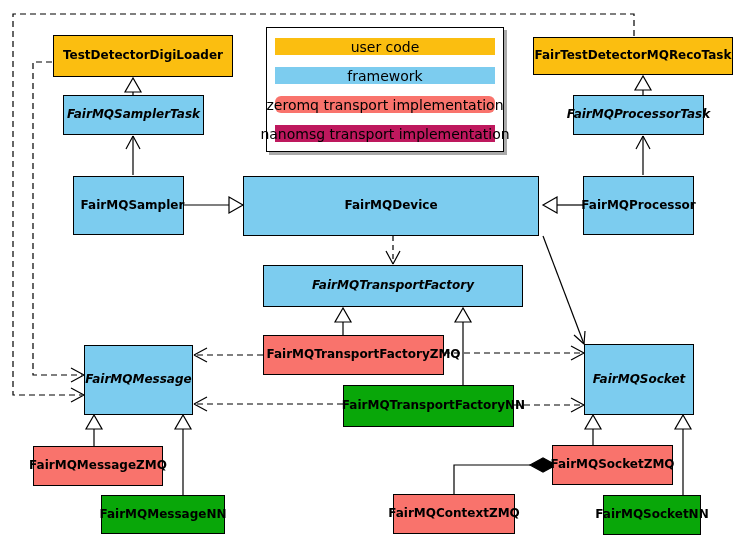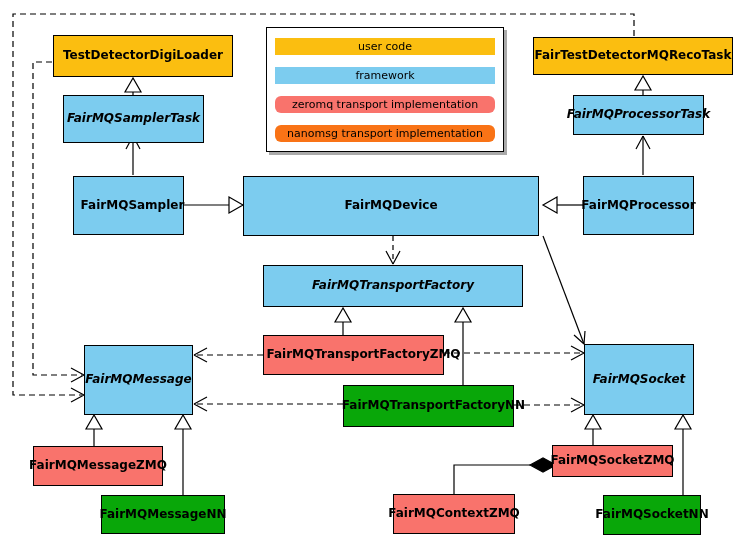--- a/index.html
+++ b/index.html
@@ -16,21 +16,21 @@
   .node.abstract{font-style:italic;}
   #legend{
     position:absolute;left:266px;top:27px;width:238px;height:125px;
     box-sizing:border-box;border:1px solid #000;background:#fff;
     box-shadow:3px 3px 0 0 #aaaaaa;
     padding:10px 8px 0 8px;
   }
   .legend-row{
     height:17px;margin-bottom:12px;
     display:flex;align-items:center;justify-content:center;
-    font-size:11px;font-weight:normal;color:#000;white-space:nowrap;
+    font-size:14px;font-weight:normal;color:#000;white-space:nowrap;
   }
 </style>
 </head>
 <body>
 
 <div id="stage">
 
   <svg id="wires" viewBox="0 0 748 549" xmlns="http://www.w3.org/2000/svg" fill="none" stroke="#000" stroke-width="1.2">
 
     <g>
@@ -136,28 +136,28 @@
     <g>
       <polyline points="530,465 454,465 454,494"></polyline>
       <polygon points="530,465 543,458 556,465 543,472" fill="#000"></polygon>
     </g>
   </svg>
 
   <div id="legend">
     <div class="legend-row" style="background-color: rgb(251, 190, 16);">user code</div>
     <div class="legend-row" style="background-color: rgb(124, 204, 239);">framework</div>
     <div class="legend-row" style="background-color: rgb(249, 115, 108); border-radius: 6px;">zeromq transport implementation</div>
-    <div class="legend-row" style="background-color: #f97316; border-radius: 6px;">nanomsg transport implementation</div>
+    <div class="legend-row" style="background-color: #be185d;">nanomsg transport implementation</div>
   </div>
 
   <div class="node" style="left: 53px; top: 35px; width: 180px; height: 42px; background-color: rgb(251, 190, 16);">TestDetectorDigiLoader</div>
 
   <div class="node" style="left: 533px; top: 37px; width: 200px; height: 38px; background-color: rgb(251, 190, 16);">FairTestDetectorMQRecoTask</div>
 
-  <div class="node abstract" style="left: 63px; top: 95px; width: 141px; height: 48px; background-color: rgb(124, 204, 239);">FairMQSamplerTask</div>
+  <div class="node abstract" style="left: 63px; top: 95px; width: 141px; height: 40px; background-color: rgb(124, 204, 239);">FairMQSamplerTask</div>
 
   <div class="node abstract" style="left: 573px; top: 95px; width: 131px; height: 40px; background-color: rgb(124, 204, 239);">FairMQProcessorTask</div>
 
   <div class="node" style="left: 73px; top: 176px; width: 111px; height: 59px; background-color: rgb(124, 204, 239); padding-left: 8px;">FairMQSampler</div>
 
   <div class="node" style="left: 243px; top: 176px; width: 296px; height: 60px; background-color: rgb(124, 204, 239);">FairMQDevice</div>
 
   <div class="node" style="left: 583px; top: 176px; width: 111px; height: 59px; background-color: rgb(124, 204, 239);">FairMQProcessor</div>
 
   <div class="node abstract" style="left: 263px; top: 265px; width: 260px; height: 42px; background-color: rgb(124, 204, 239);">FairMQTransportFactory</div>
@@ -167,19 +167,19 @@
   <div class="node" style="left: 343px; top: 385px; width: 171px; height: 42px; background-color: rgb(9, 167, 9); padding-left: 10px;">FairMQTransportFactoryNN</div>
 
   <div class="node abstract" style="left: 84px; top: 345px; width: 109px; height: 70px; background-color: rgb(124, 204, 239);">FairMQMessage</div>
 
   <div class="node abstract" style="left: 584px; top: 344px; width: 110px; height: 71px; background-color: rgb(124, 204, 239);">FairMQSocket</div>
 
   <div class="node" style="left: 33px; top: 446px; width: 130px; height: 40px; background-color: rgb(249, 115, 108);">FairMQMessageZMQ</div>
 
   <div class="node" style="left: 101px; top: 495px; width: 124px; height: 39px; background-color: rgb(9, 167, 9);">FairMQMessageNN</div>
 
-  <div class="node" style="left: 552px; top: 445px; width: 121px; height: 32px; background-color: rgb(249, 115, 108);">FairMQSocketZMQ</div>
+  <div class="node" style="left: 552px; top: 445px; width: 121px; height: 40px; background-color: rgb(249, 115, 108);">FairMQSocketZMQ</div>
 
   <div class="node" style="left: 603px; top: 495px; width: 98px; height: 40px; background-color: rgb(9, 167, 9);">FairMQSocketNN</div>
 
   <div class="node" style="left: 393px; top: 494px; width: 122px; height: 40px; background-color: rgb(249, 115, 108);">FairMQContextZMQ</div>
 
 </div>
 
 </body></html>

